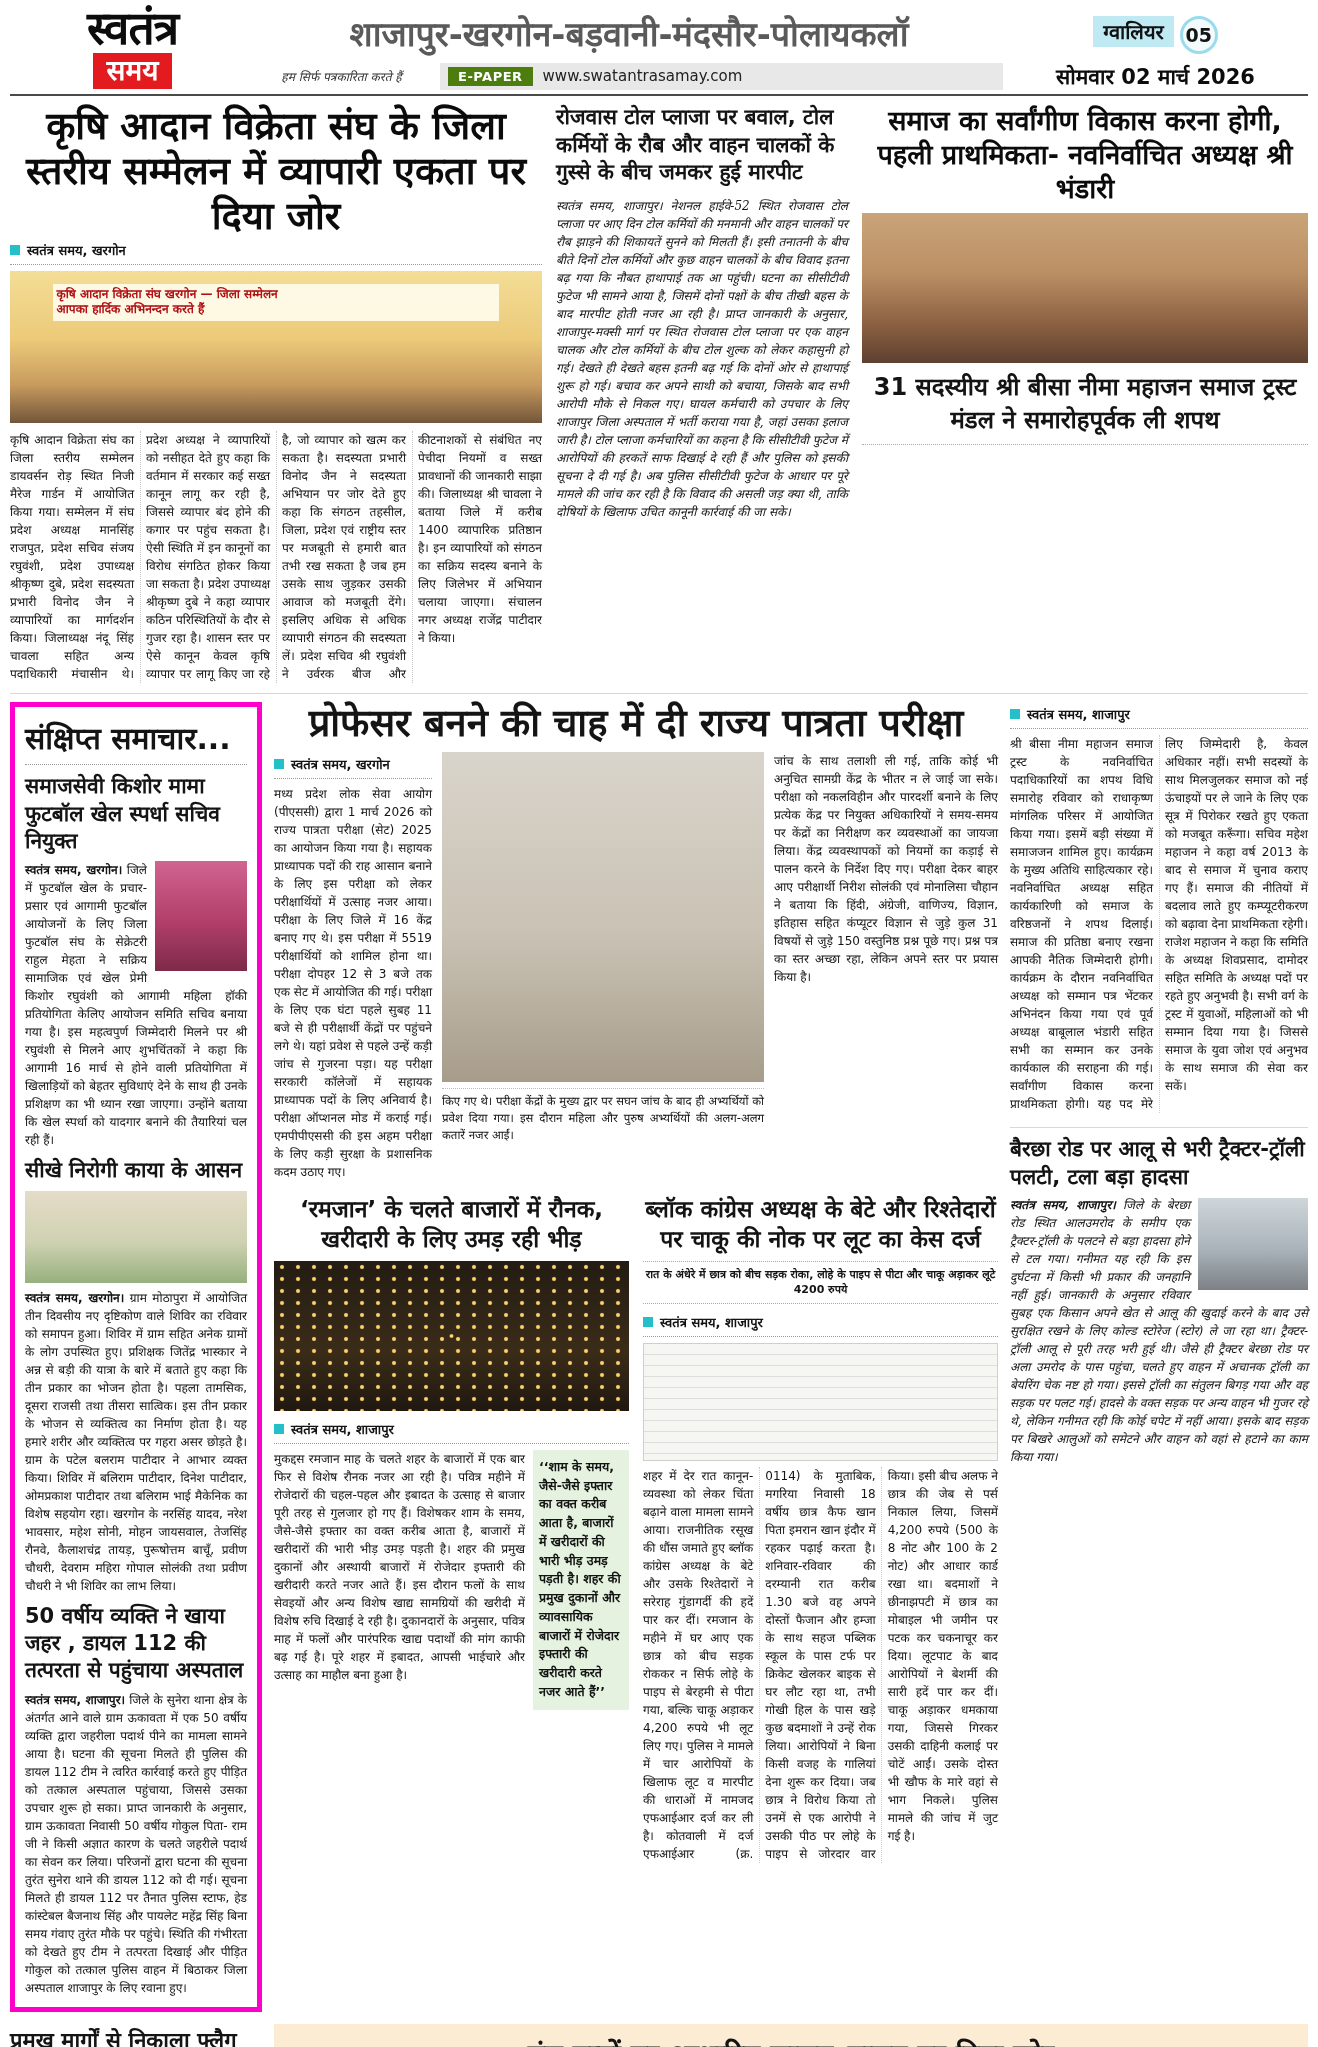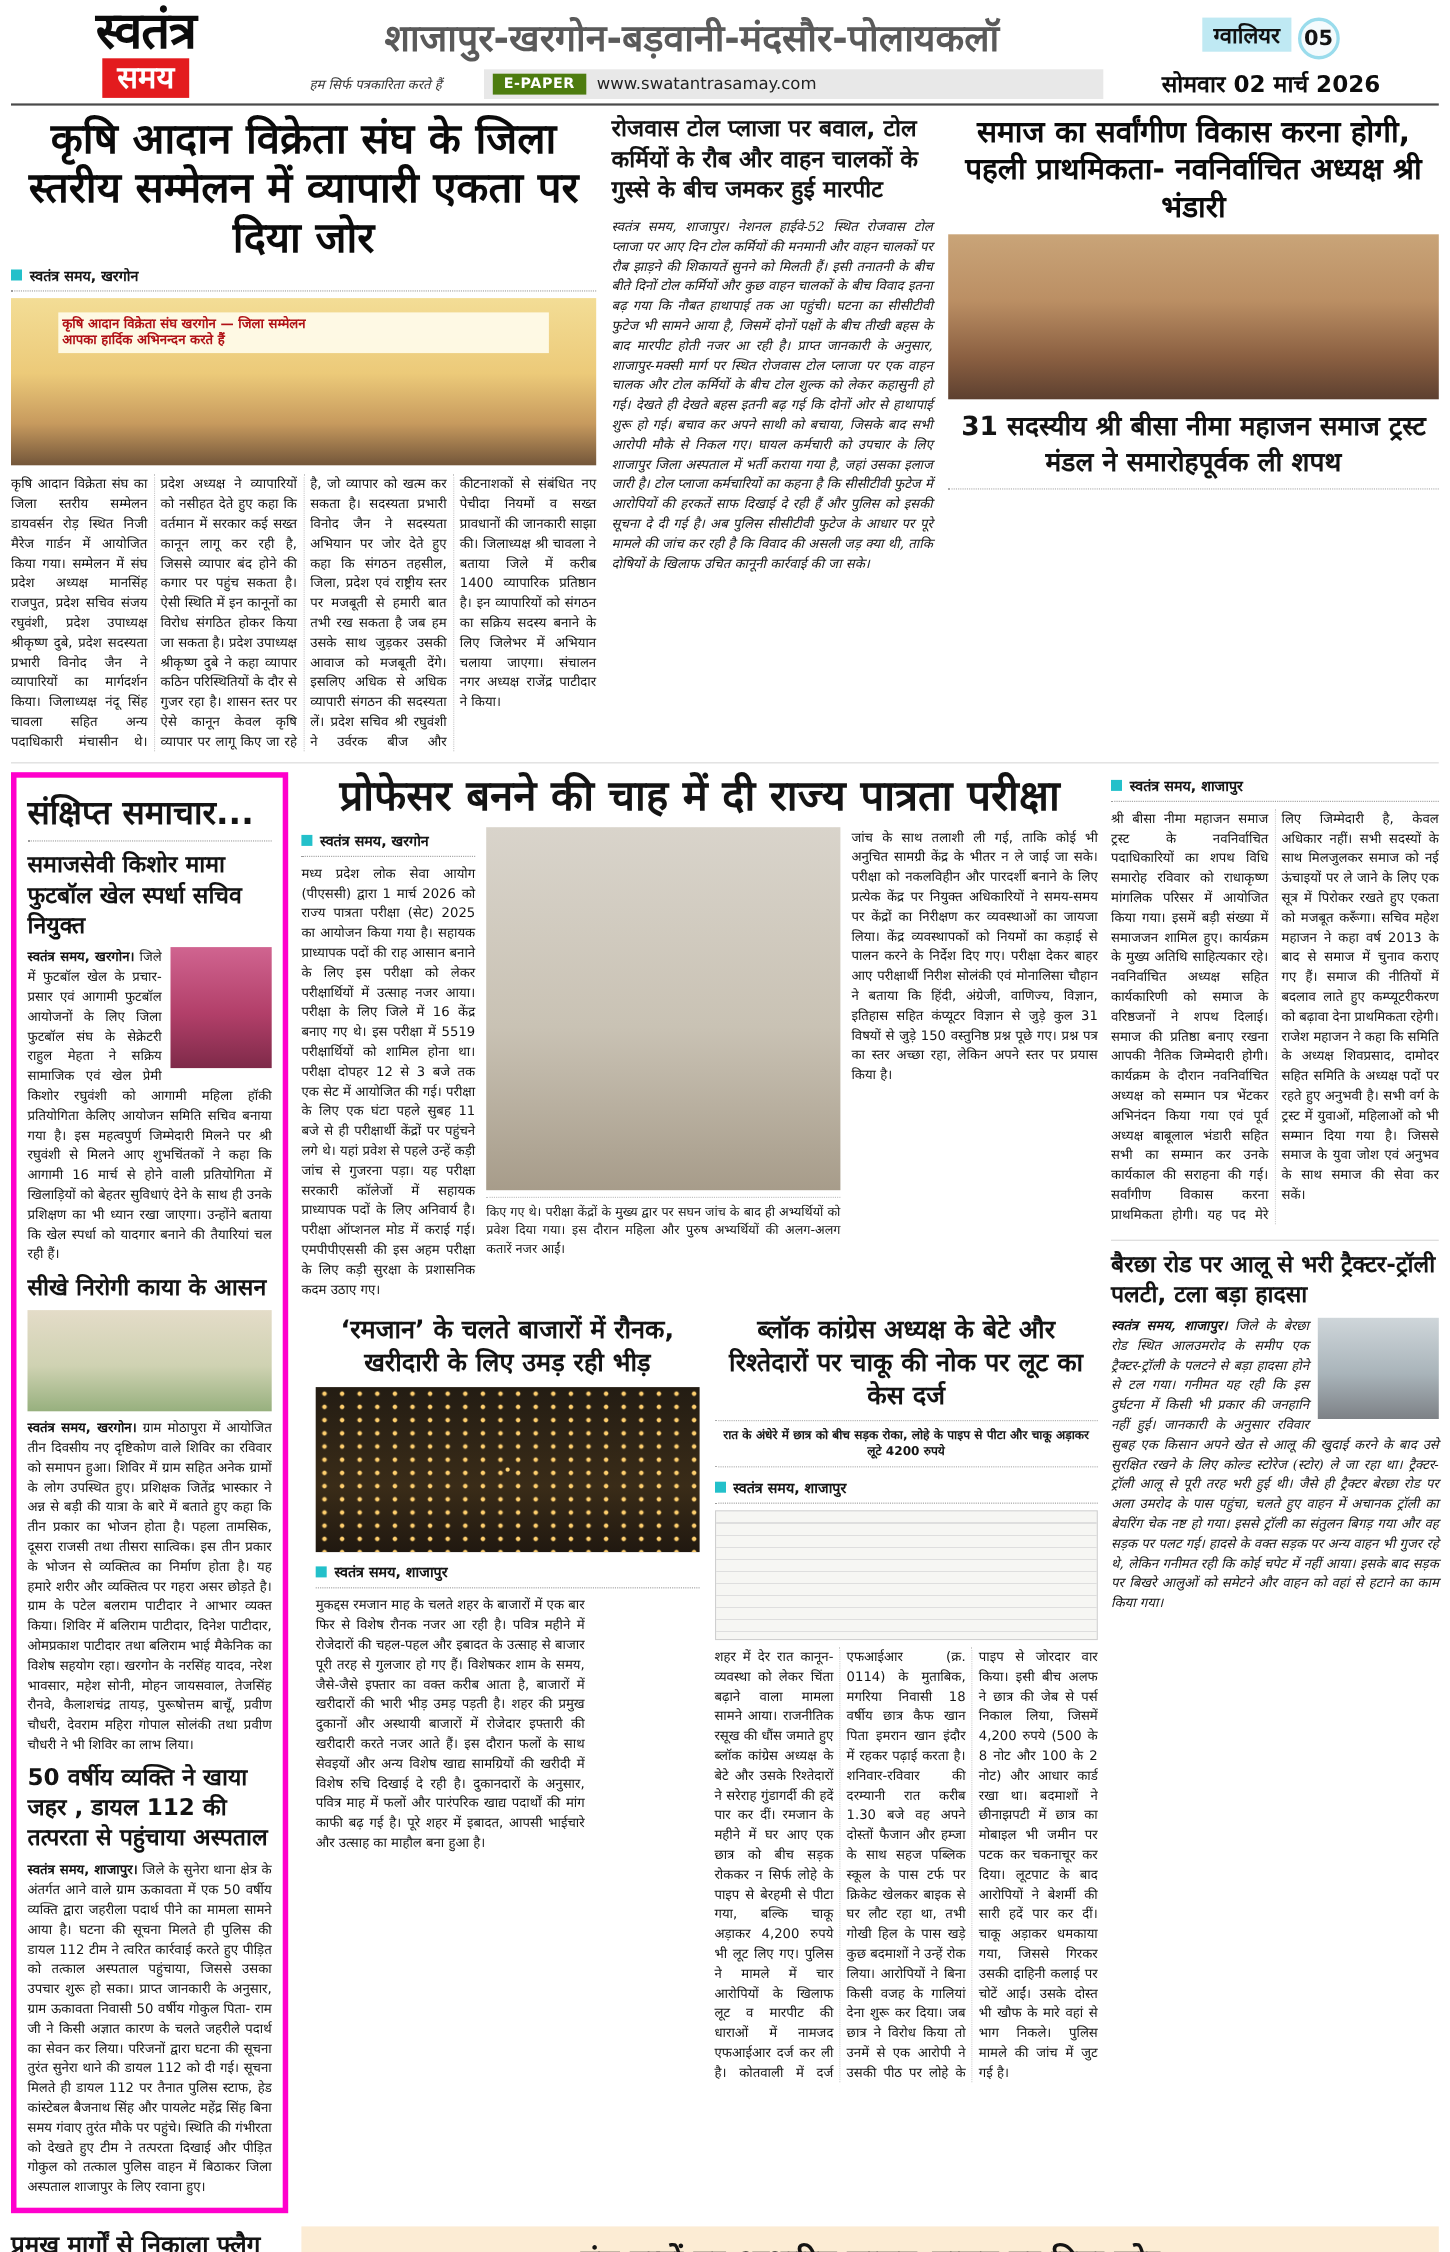--- a/index.html
+++ b/index.html
@@ -53,21 +53,21 @@
   .brief h3 { font-size: 21px; line-height: 1.3; font-weight: 800; margin: 8px 0 6px 0; }
   .brief .lede { font-weight: 700; }
   .portrait { float: right; width: 92px; height: 110px; margin: 0 0 4px 8px; background: linear-gradient(180deg, #d06490 0%, #b23f69 55%, #7e2a49 100%); }
   .yoga-photo { height: 92px; background: linear-gradient(180deg, #e4dcc8 0%, #cfd2b2 55%, #97b07e 100%); margin: 4px 0 6px 0; }
 
   .exam-head { font-size: 38px; font-weight: 800; text-align: center; line-height: 1.15; margin-bottom: 6px; }
   .exam-grid { display: grid; grid-template-columns: 158px 1fr 224px; gap: 10px; }
   .exam-photo { height: 330px; background: linear-gradient(180deg, #d9d4cb 0%, #c9c2b4 55%, #a79c8a 100%); }
   .exam-caption { font-size: 11.5px; line-height: 1.45; text-align: justify; border-top: 1px dotted #bbb; margin-top: 6px; padding-top: 4px; }
 
-  .mid-row { display: grid; grid-template-columns: 1fr 1fr; gap: 14px; margin-top: 14px; margin-left: 13px; }
+  .mid-row { display: grid; grid-template-columns: 1fr 1fr; gap: 14px; margin-top: 14px; }
   .ramzan-head, .loot-head { font-size: 23px; line-height: 1.3; font-weight: 800; text-align: center; margin-bottom: 6px; }
   .market-photo { height: 150px; background: linear-gradient(180deg,#231c13,#3a2c18 60%,#201810),
       radial-gradient(circle, #ffc966 1.3px, transparent 2.4px); background-blend-mode: screen; margin-bottom: 6px; }
   .market-photo-inner { width:100%; height:100%; background-image: radial-gradient(circle, #ffcf6e 1.4px, rgba(0,0,0,0) 2.6px); background-size: 16px 12px; }
   .ramzan-flex { display: grid; grid-template-columns: 1fr 96px; gap: 8px; }
   .pullquote { background: #e4f2df; font-weight: 700; font-size: 12.5px; line-height: 1.5; padding: 8px 6px; text-align: left; }
   .loot-sub { font-size: 11px; font-weight: 700; text-align: center; line-height: 1.4; border-top: 1px dotted #aaa; border-bottom: 1px dotted #aaa; padding: 5px 0; margin-bottom: 6px; }
   .doc-photo { height: 118px; background:
       repeating-linear-gradient(180deg, #f6f6f3 0 10px, #dedede 10px 11px); border: 1px solid #cfcfcf; margin-bottom: 6px; }
   .loot-cols { column-count: 3; column-gap: 12px; column-rule: 1px dotted #ccc; }
@@ -193,20 +193,21 @@
           <h2 class="ramzan-head">‘रमजान’ के चलते बाजारों में रौनक, खरीदारी के लिए उमड़ रही भीड़</h2>
           <div class="ph market-photo">
               <div class="market-photo-inner"></div>
             </div>
           <div class="byline">
             <span class="sq"></span>
             <span>स्वतंत्र समय, शाजापुर</span>
           </div>
           <div class="ramzan-flex">
             <p class="bodytxt">मुकद्दस रमजान माह के चलते शहर के बाजारों में एक बार फिर से विशेष रौनक नजर आ रही है। पवित्र महीने में रोजेदारों की चहल-पहल और इबादत के उत्साह से बाजार पूरी तरह से गुलजार हो गए हैं। विशेषकर शाम के समय, जैसे-जैसे इफ्तार का वक्त करीब आता है, बाजारों में खरीदारों की भारी भीड़ उमड़ पड़ती है। शहर की प्रमुख दुकानों और अस्थायी बाजारों में रोजेदार इफ्तारी की खरीदारी करते नजर आते हैं। इस दौरान फलों के साथ सेवइयों और अन्य विशेष खाद्य सामग्रियों की खरीदी में विशेष रुचि दिखाई दे रही है। दुकानदारों के अनुसार, पवित्र माह में फलों और पारंपरिक खाद्य पदार्थों की मांग काफी बढ़ गई है। पूरे शहर में इबादत, आपसी भाईचारे और उत्साह का माहौल बना हुआ है।</p>
+            <div class="pullquote">‘‘शाम के समय, जैसे-जैसे इफ्तार का वक्त करीब आता है, बाजारों में खरीदारों की भारी भीड़ उमड़ पड़ती है। शहर की प्रमुख दुकानों और व्यावसायिक बाजारों में रोजेदार इफ्तारी की खरीदारी करते नजर आते हैं’’</div>
           </div>
         </article>
 
         <article>
           <h2 class="loot-head">ब्लॉक कांग्रेस अध्यक्ष के बेटे और रिश्तेदारों पर चाकू की नोक पर लूट का केस दर्ज</h2>
           <div class="loot-sub">रात के अंधेरे में छात्र को बीच सड़क रोका, लोहे के पाइप से पीटा और चाकू अड़ाकर लूटे 4200 रुपये</div>
           <div class="byline">
             <span class="sq"></span>
             <span>स्वतंत्र समय, शाजापुर</span>
           </div>

